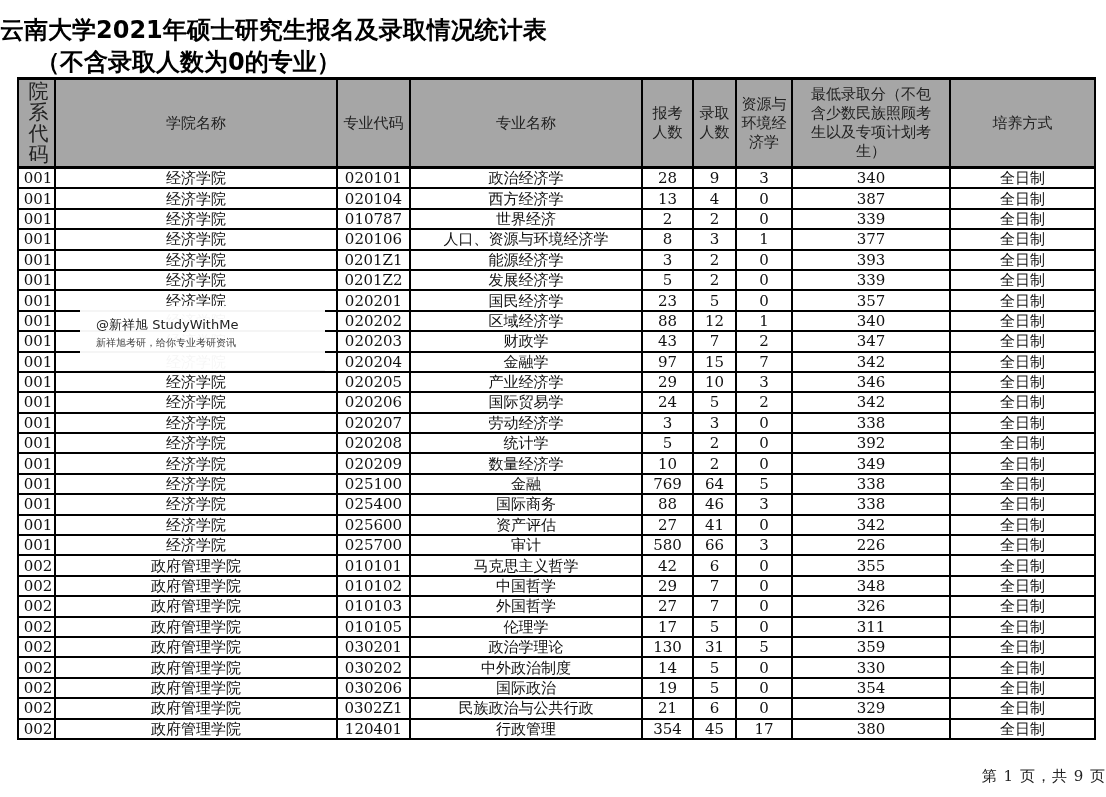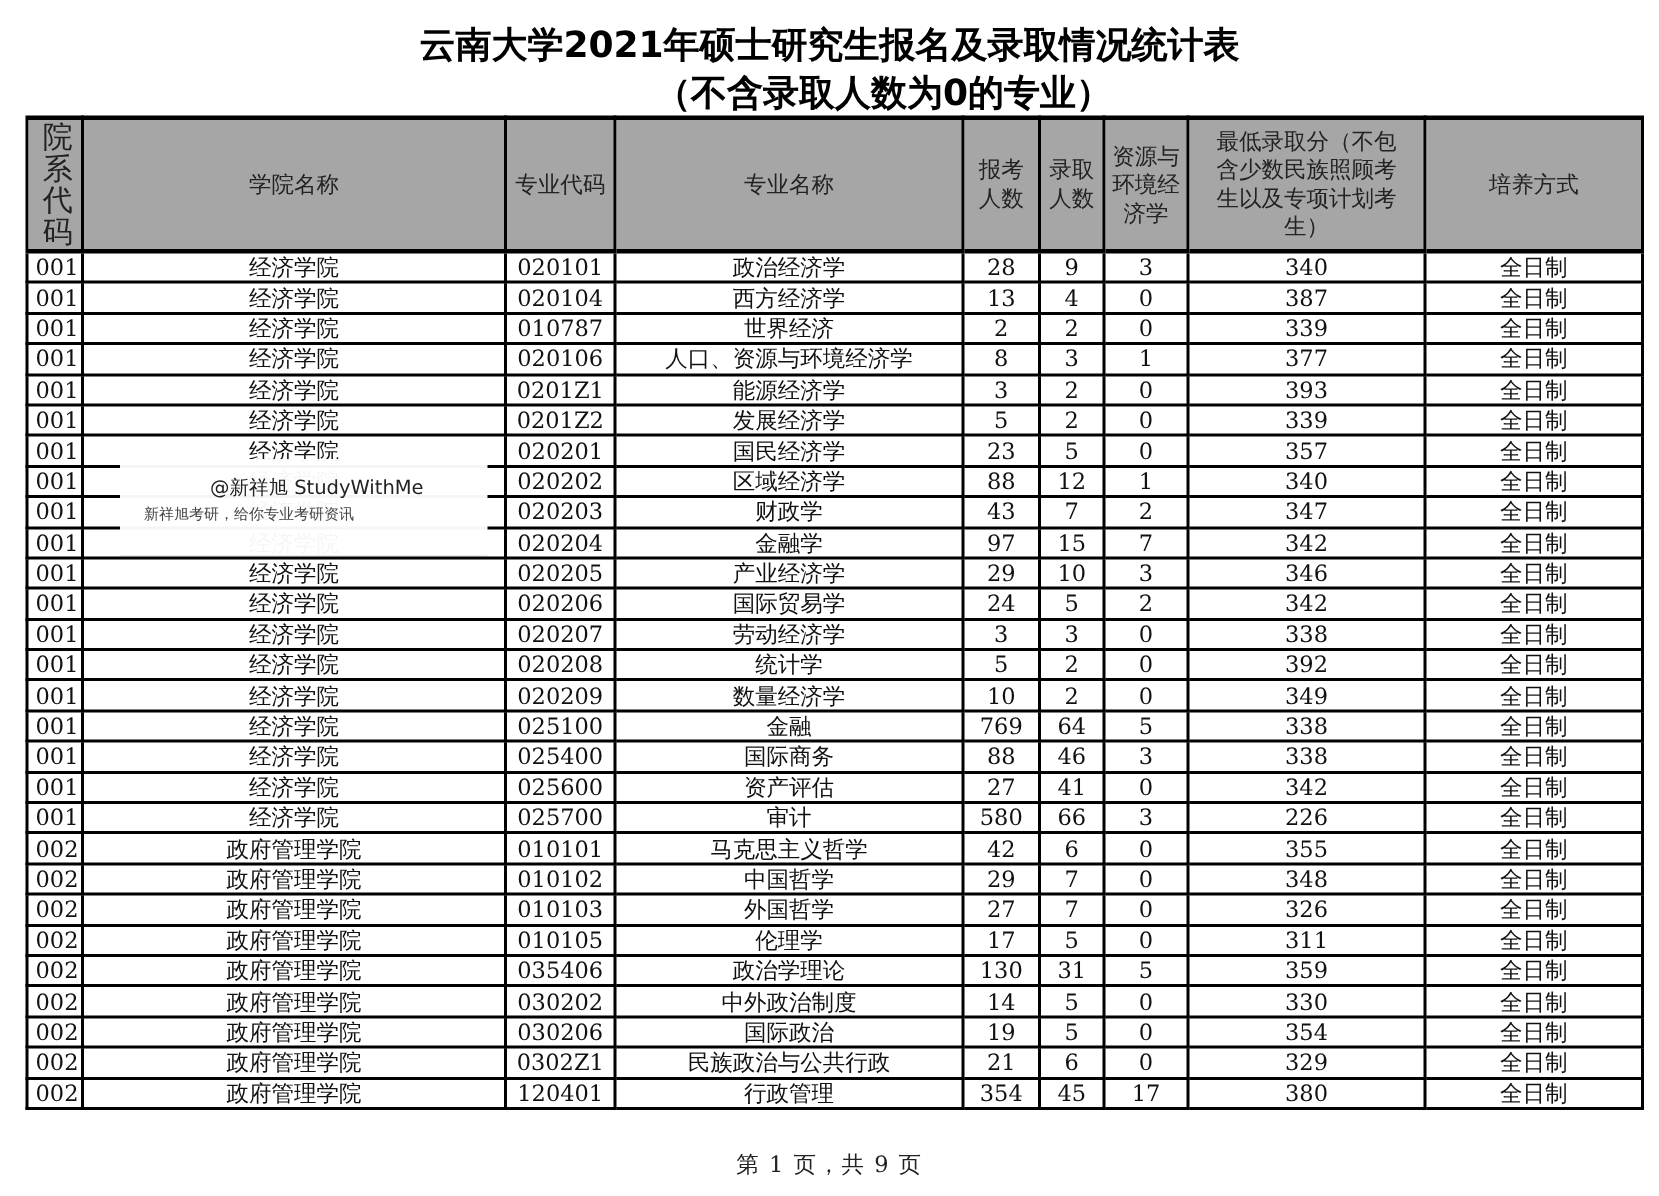--- a/index.html
+++ b/index.html
@@ -2,21 +2,21 @@
 <html><head>
 <meta charset="utf-8">
 <style>
   html, body { margin: 0; padding: 0; background: #ffffff; }
   body {
     width: 1106px; height: 797px; position: relative; overflow: hidden;
     font-family: "DejaVu Serif", "Liberation Serif", serif;
     color: #111;
   }
   .title {
-    position: absolute; left: 0; width: 1106px; text-align: center;
+    position: absolute; left: 0; width: 1106px; 
     font-family: "DejaVu Sans", "Liberation Sans", sans-serif;
     font-weight: bold; font-size: 24px; letter-spacing: 0px; color: #000;
   }
   .title.t1 { top: 14px; }
   .title.t2 { top: 46px; margin-left: 36px; }
   table.stats {
     position: absolute; left: 17px; top: 77px;
     border-collapse: collapse; table-layout: fixed;
     width: 1077px;
     border-top: 3px solid #000; border-left: 2px solid #000; border-right: 2px solid #000;
@@ -30,30 +30,30 @@
     height: 86px; border-bottom: 3px solid #000; color: #222;
     white-space: normal;
   }
   table.stats td {
     height: 18.4px; font-size: 15px; line-height: 18px;
     border-bottom: 2px solid #000;
   }
   table.stats td.dept-code { text-align: center; padding-left: 3px; }
   .th-vert { display: block; width: 16px; margin: 0 auto; line-height: 21px; font-size: 20px; }
   .page-footer {
-    position: absolute; top: 767px; left: 0; width: 1106px; text-align: center;
+    position: absolute; top: 767px; left: 0; width: 1106px; text-align: right;
     font-size: 15px; color: #222; letter-spacing: 1px;
   }
   .overlay {
     position: absolute; left: 80px; top: 306px; width: 245px; height: 64px;
     background: rgba(255,255,255,0.96);
     font-family: "DejaVu Sans", "Liberation Sans", sans-serif;
     box-shadow: 0 1px 0 rgba(0,0,0,0.08);
   }
-  .overlay .handle { position: absolute; left: 16px; top: 10px; font-size: 13px; color: #222; margin-left: 44px; }
+  .overlay .handle { position: absolute; left: 16px; top: 10px; font-size: 13px; color: #222; }
   .overlay .slogan { position: absolute; left: 16px; top: 30px; font-size: 10px; color: #444; }
 </style>
 </head>
 <body>
 
 <div class="title t1">云南大学2021年硕士研究生报名及录取情况统计表</div>
 <div class="title t2">（不含录取人数为0的专业）</div>
 
 <table class="stats">
   <colgroup>
@@ -332,21 +332,21 @@
         <td class="major">伦理学</td>
         <td class="applicants">17</td>
         <td class="admitted">5</td>
         <td class="exempt">0</td>
         <td class="min-score">311</td>
         <td class="mode">全日制</td>
       </tr>
       <tr>
         <td class="dept-code">002</td>
         <td class="school">政府管理学院</td>
-        <td class="major-code">035406</td>
+        <td class="major-code">030201</td>
         <td class="major">政治学理论</td>
         <td class="applicants">130</td>
         <td class="admitted">31</td>
         <td class="exempt">5</td>
         <td class="min-score">359</td>
         <td class="mode">全日制</td>
       </tr>
       <tr>
         <td class="dept-code">002</td>
         <td class="school">政府管理学院</td>

